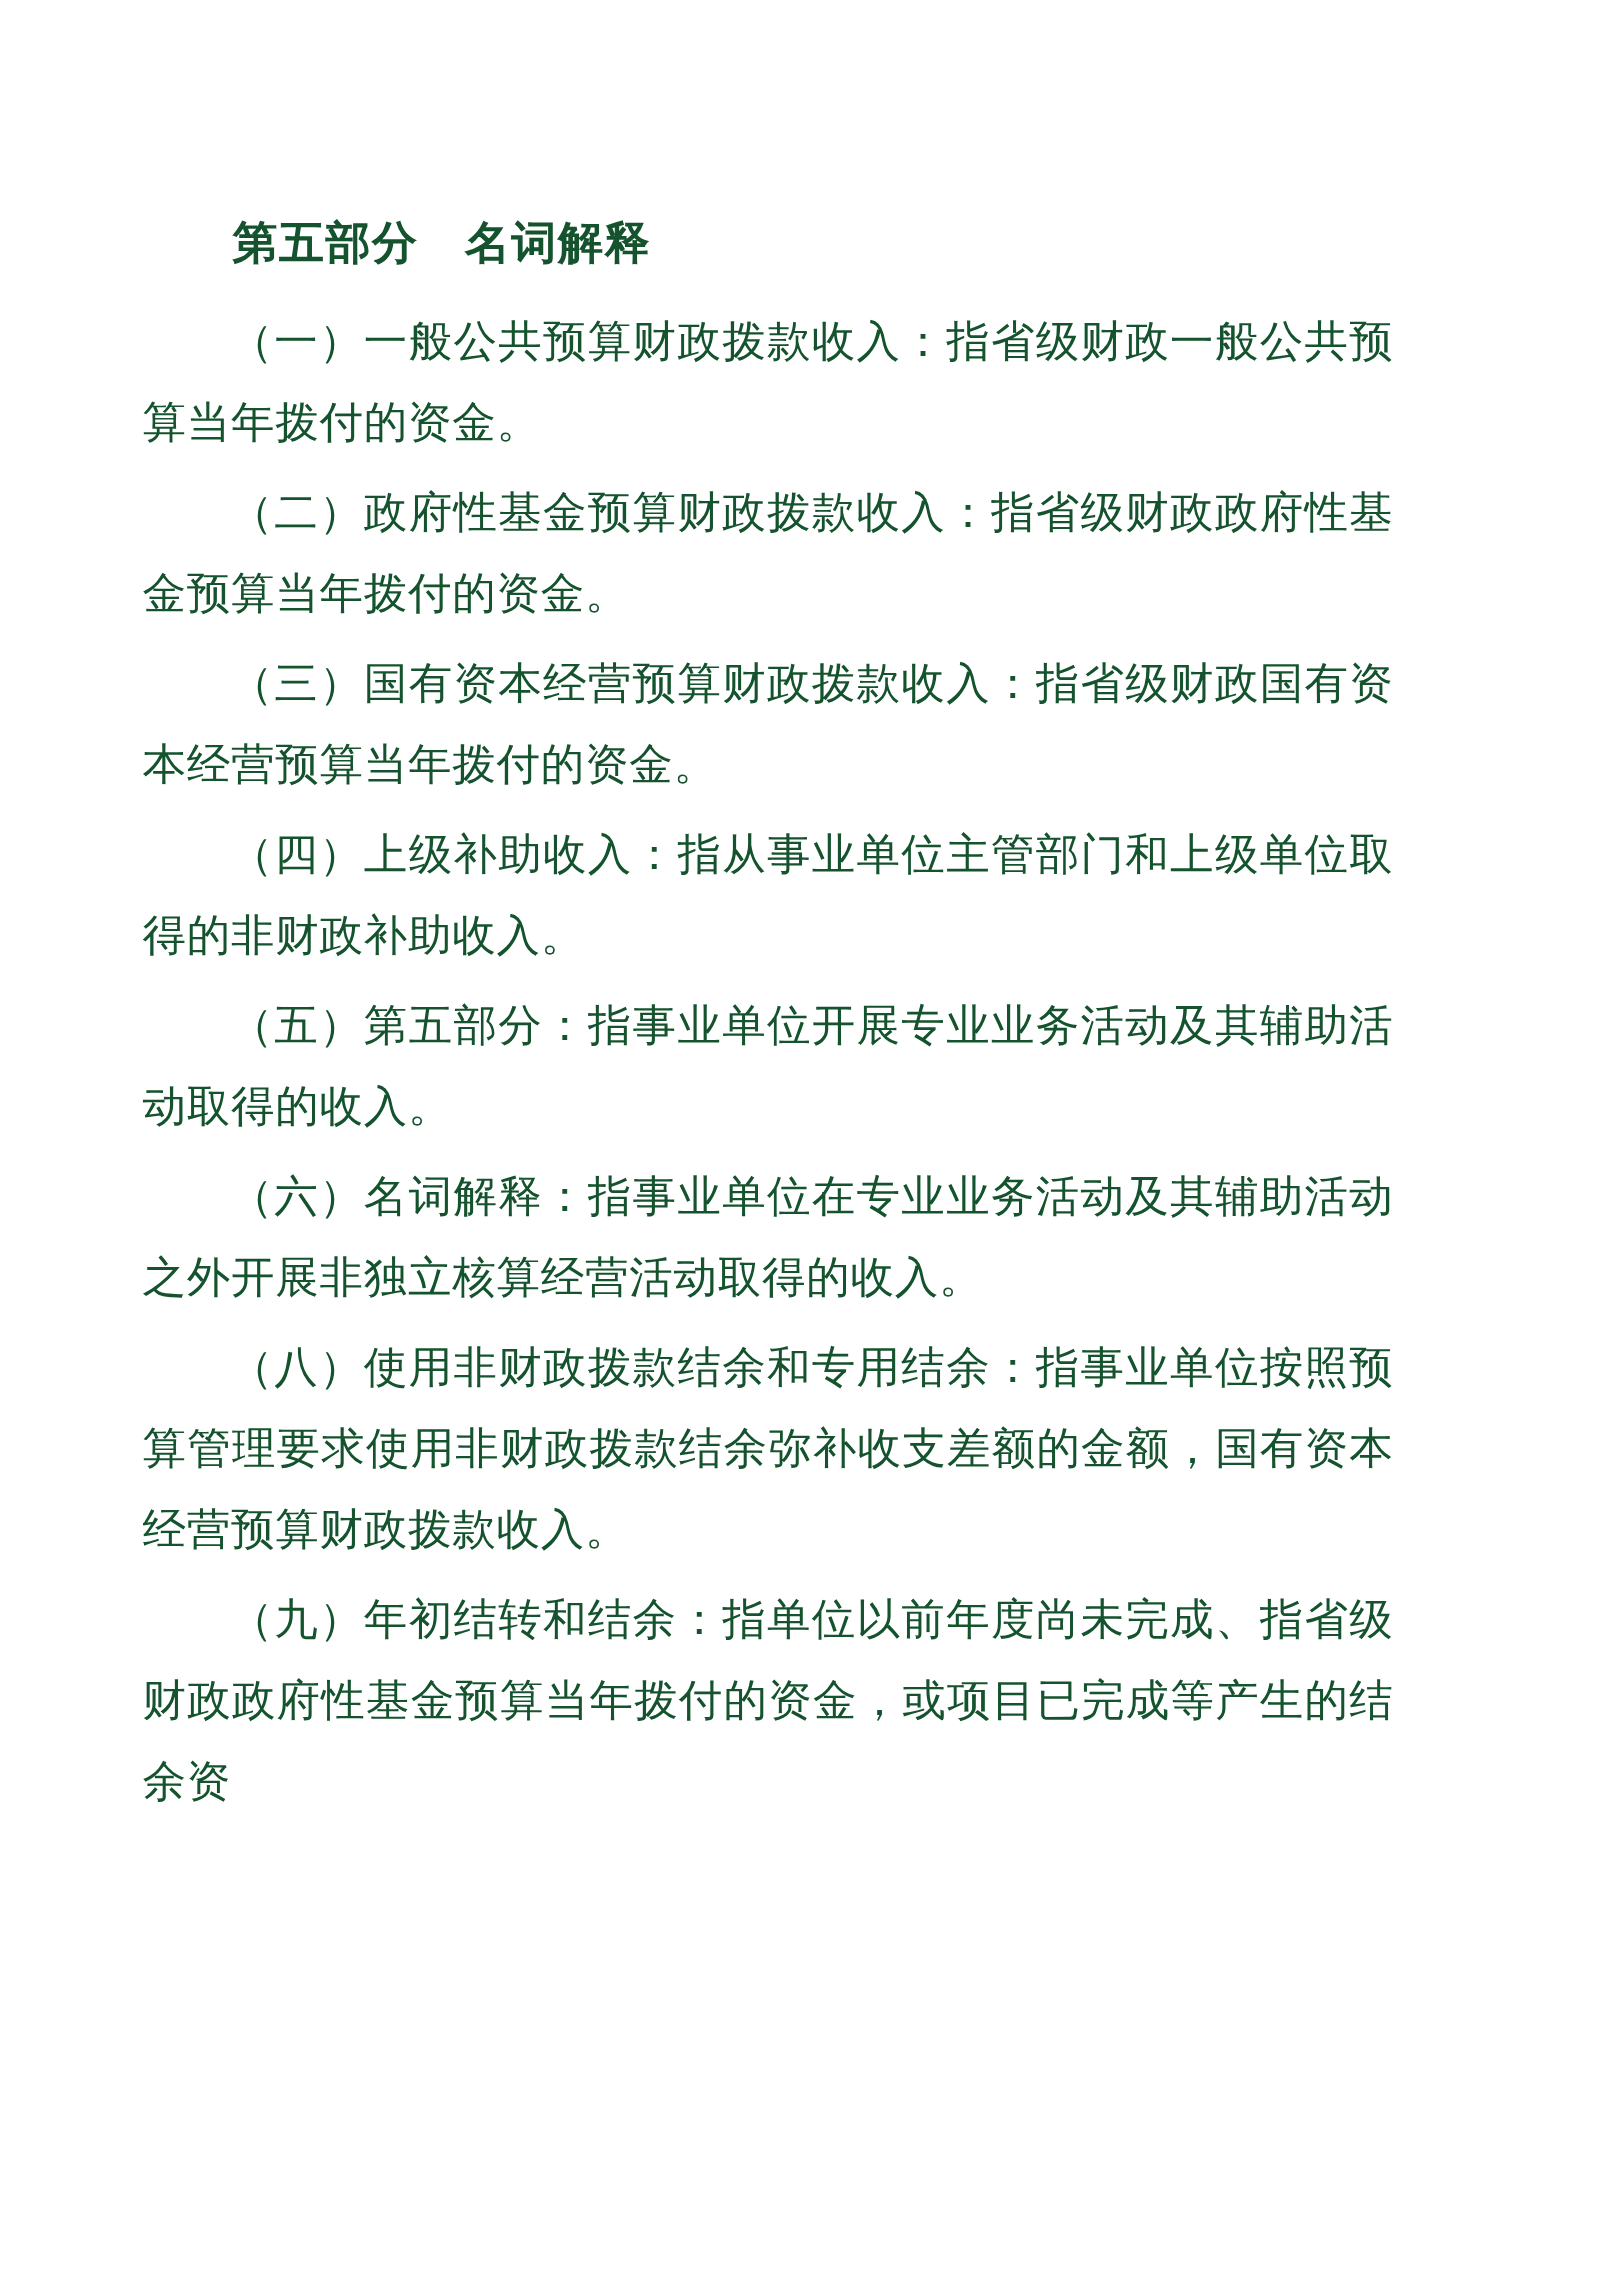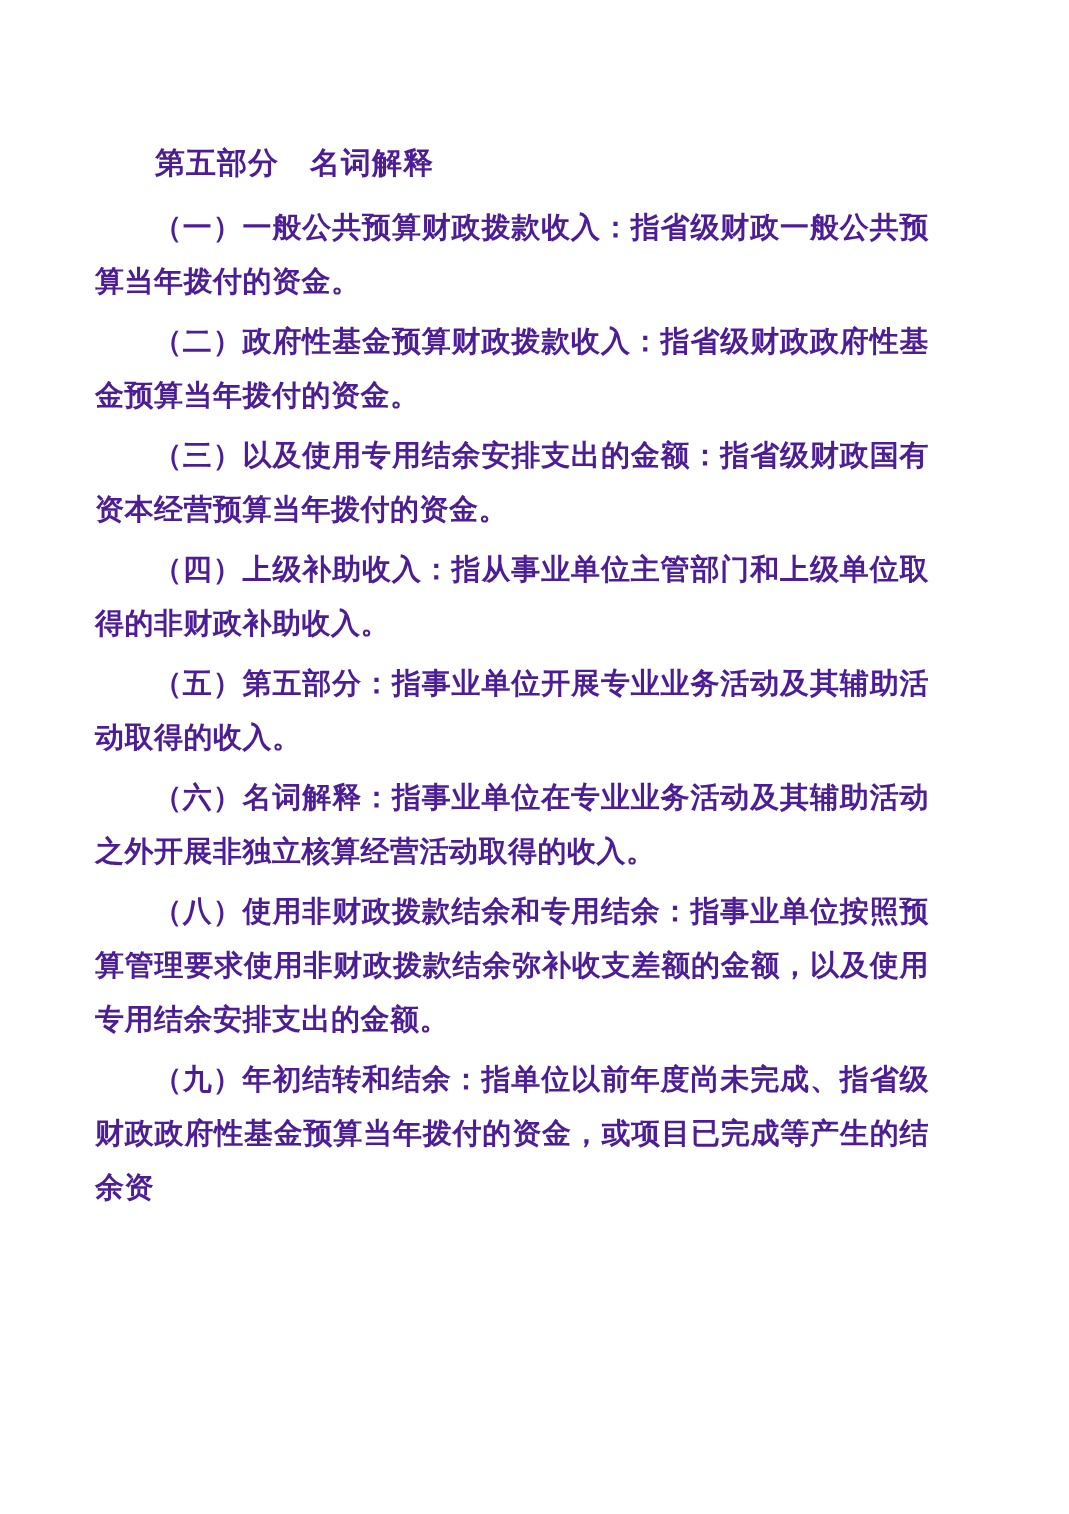--- a/index.html
+++ b/index.html
@@ -9,56 +9,56 @@
   }
   .page {
     position: relative;
     width: 1069px;
     height: 1514px;
     margin: 0 auto;
     background: #ffffff;
     overflow: hidden;
     box-sizing: border-box;
     padding: 136px 140px 18px 95px;
-    color: #4c1d95;
+    color: #14532d;
   }
   .doc-title {
     margin: 0 0 10px 0;
     font-family: "DejaVu Sans", "Liberation Sans", sans-serif;
     font-weight: bold;
     font-size: 30px;
     line-height: 54px;
     text-indent: 2em;
     letter-spacing: 1px;
     white-space: pre;
   }
   .doc-body p.para {
     margin: 0 0 6px 0;
     font-family: "DejaVu Serif", "Liberation Serif", serif;
-    font-weight: bold;
+    font-weight: normal;
     font-size: 29px;
     line-height: 54px;
     text-indent: 2em;
     text-align: justify;
     text-justify: inter-character;
     letter-spacing: 0.5px;
     word-break: break-all;
   }
   .doc-body p.para:last-child {
     margin-bottom: 0;
   }
 </style>
 </head>
 <body>
 
 <div class="page">
   <h1 class="doc-title">第五部分　名词解释</h1>
   <div class="doc-body" id="doc-body">
       <p class="para">（一）一般公共预算财政拨款收入：指省级财政一般公共预算当年拨付的资金。</p>
       <p class="para">（二）政府性基金预算财政拨款收入：指省级财政政府性基金预算当年拨付的资金。</p>
-      <p class="para">（三）以及使用专用结余安排支出的金额：指省级财政国有资本经营预算当年拨付的资金。</p>
+      <p class="para">（三）国有资本经营预算财政拨款收入：指省级财政国有资本经营预算当年拨付的资金。</p>
       <p class="para">（四）上级补助收入：指从事业单位主管部门和上级单位取得的非财政补助收入。</p>
       <p class="para">（五）第五部分：指事业单位开展专业业务活动及其辅助活动取得的收入。</p>
       <p class="para">（六）名词解释：指事业单位在专业业务活动及其辅助活动之外开展非独立核算经营活动取得的收入。</p>
-      <p class="para">（八）使用非财政拨款结余和专用结余：指事业单位按照预算管理要求使用非财政拨款结余弥补收支差额的金额，以及使用专用结余安排支出的金额。</p>
+      <p class="para">（八）使用非财政拨款结余和专用结余：指事业单位按照预算管理要求使用非财政拨款结余弥补收支差额的金额，国有资本经营预算财政拨款收入。</p>
       <p class="para">（九）年初结转和结余：指单位以前年度尚未完成、指省级财政政府性基金预算当年拨付的资金，或项目已完成等产生的结余资</p>
     </div>
 </div>
 
 </body></html>

